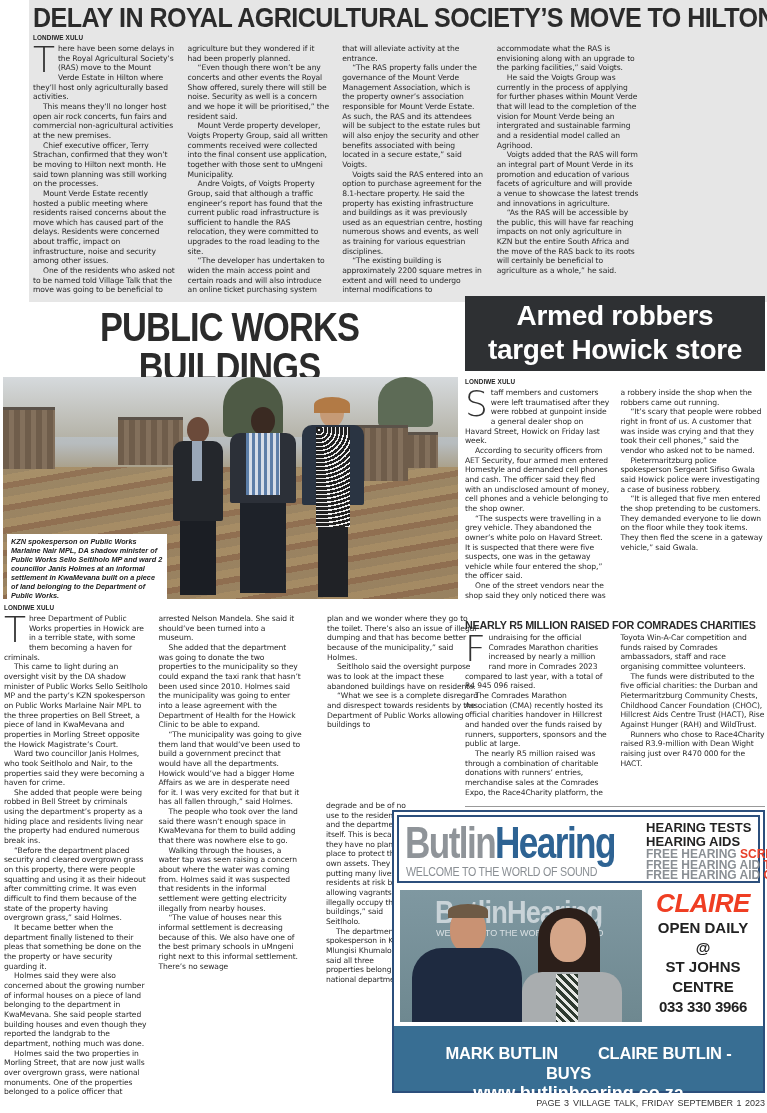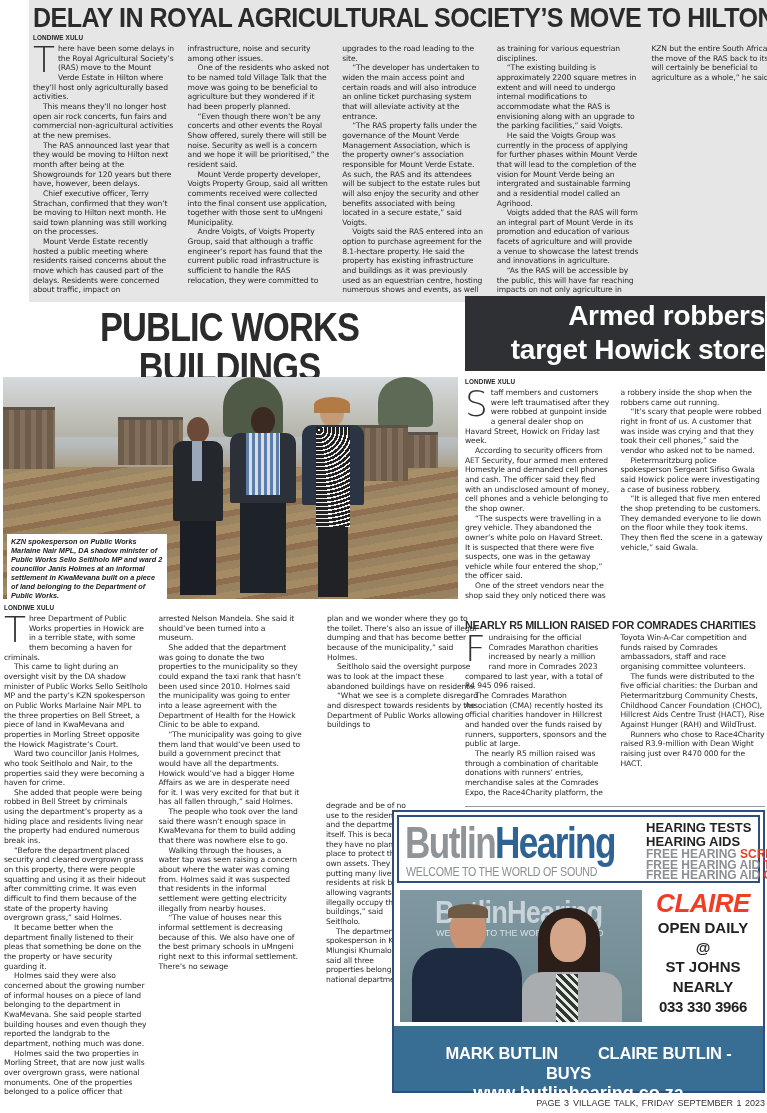--- a/index.html
+++ b/index.html
@@ -15,21 +15,21 @@
   
   .top-story { position: absolute; left: 0; top: 0; width: 767px; height: 302px; background: #e6e6e6; margin-left: 29px; }
   .top-headline { position: absolute; left: 4px; top: 2px; width: 760px; font-family: "Liberation Sans", sans-serif; font-weight: bold; font-size: 27px; line-height: 32px; color: #2b2b2b; letter-spacing: -0.6px; white-space: nowrap; transform: scaleX(0.93); transform-origin: left; }
   .top-byline { position: absolute; left: 4px; top: 33px; }
   .top-cols { position: absolute; left: 4px; top: 44px; width: 760px; height: 254px; column-count: 5; column-gap: 13px; column-fill: auto; }
 
   
   .pw-headline { position: absolute; left: 2px; top: 307px; width: 455px; text-align: center; font-family: "Liberation Sans", sans-serif; font-weight: bold; font-size: 40px; line-height: 40px; color: #2b2b2b; letter-spacing: -1px; transform: scaleX(0.86); transform-origin: center; }
 
   
-  .ar-box { position: absolute; left: 465px; top: 296px; width: 300px; height: 75px; background: #2e3033; color: #fff; text-align: right; font-family: "Liberation Sans", sans-serif; font-weight: bold; font-size: 28px; line-height: 34px; padding-top: 3px; letter-spacing: -0.3px; }
+  .ar-box { position: absolute; left: 465px; top: 296px; width: 300px; height: 75px; background: #2e3033; color: #fff; text-align: center; font-family: "Liberation Sans", sans-serif; font-weight: bold; font-size: 28px; line-height: 34px; padding-top: 3px; letter-spacing: -0.3px; }
 
   
   .photo { position: absolute; left: 3px; top: 377px; width: 455px; height: 222px; overflow: hidden; background: linear-gradient(#c9cfd4 0%, #b7bcbe 30%, #a59677 45%, #9c7a5a 70%, #8a6a4e 100%); }
   .photo .tree { position: absolute; background: #7a7d72; border-radius: 50% 50% 10% 10%; }
   .photo .shack { position: absolute; background: repeating-linear-gradient(90deg,#6f5d4b 0 6px,#83705c 6px 11px); border-top: 3px solid #5b5249; }
   .photo .ground { position: absolute; left: 0; top: 90px; width: 100%; height: 132px; background: repeating-linear-gradient(170deg,#9a8462 0 8px,#a78e66 8px 16px,#8f6e50 16px 22px); opacity: 0.9; }
   .person { position: absolute; }
   .caption { position: absolute; left: 4px; top: 157px; width: 160px; background: #fff; padding: 3px 4px; font-family: "Liberation Sans", sans-serif; font-weight: bold; font-style: italic; font-size: 7.3px; line-height: 9px; color: #222; }
 
   
@@ -76,21 +76,20 @@
 </style>
 </head>
 <body>
 
 <section class="top-story">
   <h1 class="top-headline">DELAY IN ROYAL AGRICULTURAL SOCIETY’S MOVE TO HILTON</h1>
   <span class="byline top-byline">LONDIWE XULU</span>
   <div class="top-cols body-text">
     <p class="first"><span class="dropcap">T</span><span>here have been some delays in the Royal Agricultural Society’s (RAS) move to the Mount Verde Estate in Hilton where they’ll host only agriculturally based activities.</span></p>
     <p>This means they’ll no longer host open air rock concerts, fun fairs and commercial non-agricultural activities at the new premises.</p>
-    <p>The RAS announced last year that they would be moving to Hilton next month after being at the Showgrounds for 120 years but there have, however, been delays.</p>
     <p>Chief executive officer, Terry Strachan, confirmed that they won’t be moving to Hilton next month. He said town planning was still working on the processes.</p>
     <p>Mount Verde Estate recently hosted a public meeting where residents raised concerns about the move which has caused part of the delays. Residents were concerned about traffic, impact on infrastructure, noise and security among other issues.</p>
     <p>One of the residents who asked not to be named told Village Talk that the move was going to be beneficial to agriculture but they wondered if it had been properly planned.</p>
     <p>“Even though there won’t be any concerts and other events the Royal Show offered, surely there will still be noise. Security as well is a concern and we hope it will be prioritised,” the resident said.</p>
     <p>Mount Verde property developer, Voigts Property Group, said all written comments received were collected into the final consent use application, together with those sent to uMngeni Municipality.</p>
     <p>Andre Voigts, of Voigts Property Group, said that although a traffic engineer’s report has found that the current public road infrastructure is sufficient to handle the RAS relocation, they were committed to upgrades to the road leading to the site.</p>
     <p>“The developer has undertaken to widen the main access point and certain roads and will also introduce an online ticket purchasing system that will alleviate activity at the entrance.</p>
     <p>“The RAS property falls under the governance of the Mount Verde Management Association, which is the property owner’s association responsible for Mount Verde Estate. As such, the RAS and its attendees will be subject to the estate rules but will also enjoy the security and other benefits associated with being located in a secure estate,” said Voigts.</p>
     <p>Voigts said the RAS entered into an option to purchase agreement for the 8.1-hectare property. He said the property has existing infrastructure and buildings as it was previously used as an equestrian centre, hosting numerous shows and events, as well as training for various equestrian disciplines.</p>
     <p>“The existing building is approximately 2200 square metres in extent and will need to undergo internal modifications to accommodate what the RAS is envisioning along with an upgrade to the parking facilities,” said Voigts.</p>
@@ -216,21 +215,21 @@
     <div style="position:absolute;left:150px;top:28px;width:36px;height:44px;border-radius:45%;background:#d4a588;"></div>
     <div style="position:absolute;left:122px;top:82px;width:100px;height:60px;border-radius:20px 20px 0 0;background:#a9adaf;"></div>
     <div style="position:absolute;left:156px;top:84px;width:22px;height:50px;background:repeating-linear-gradient(45deg,#2e3a30 0 3px,#e6e8e4 3px 6px);"></div>
   </div>
 
   <div class="ad-info">
     <div class="claire">CLAIRE</div>
     <div class="line">OPEN DAILY</div>
     <div class="line">@</div>
     <div class="line">ST JOHNS</div>
-    <div class="line">NEARLY</div>
+    <div class="line">CENTRE</div>
     <div class="phone">033 330 3966</div>
   </div>
 
   <div class="ad-bottom">
     <div class="names"><span>MARK BUTLIN</span><span>CLAIRE BUTLIN - BUYS</span></div>
     <div class="url">www.butlinhearing.co.za</div>
   </div>
 </aside>
 
 <footer class="footer">

